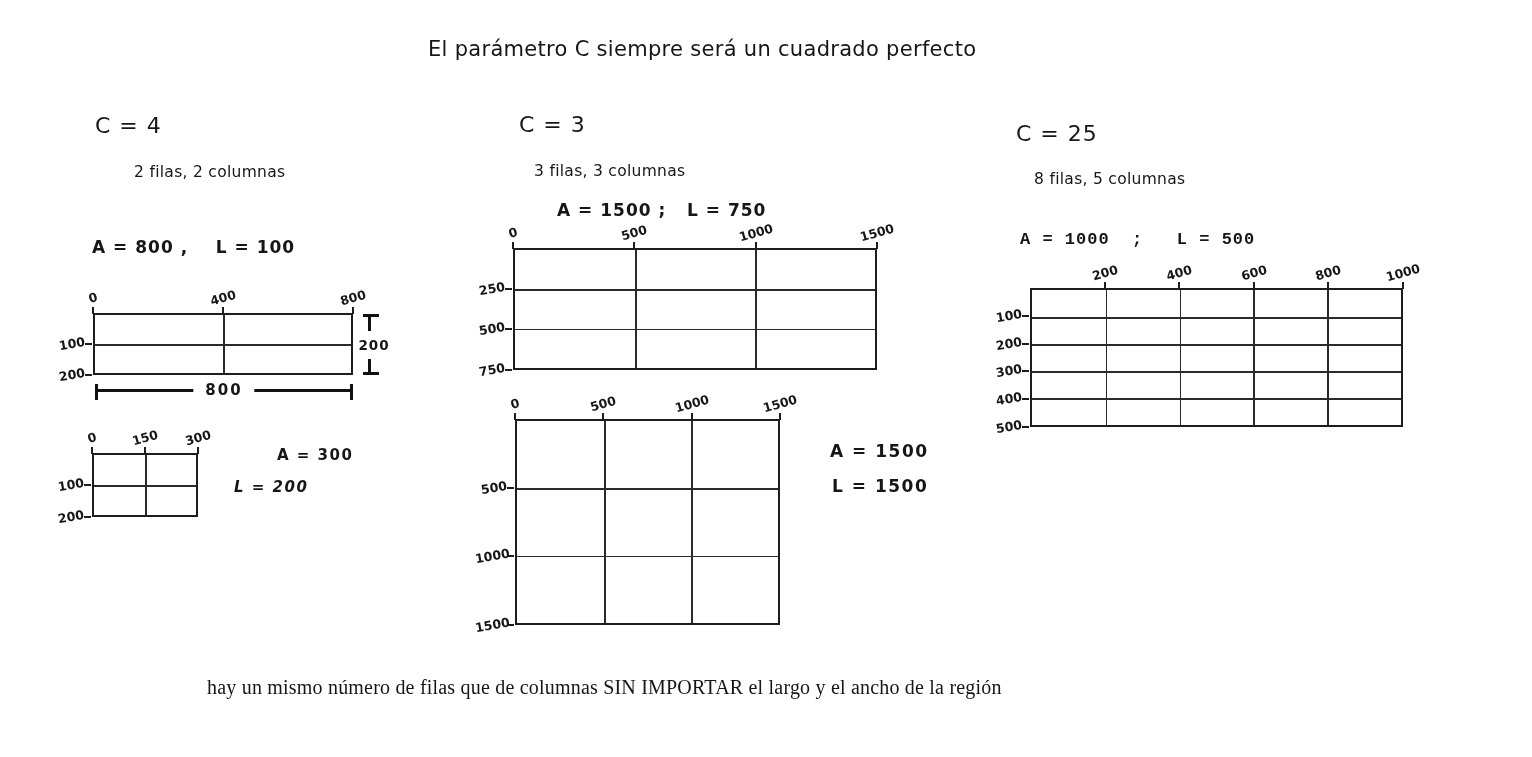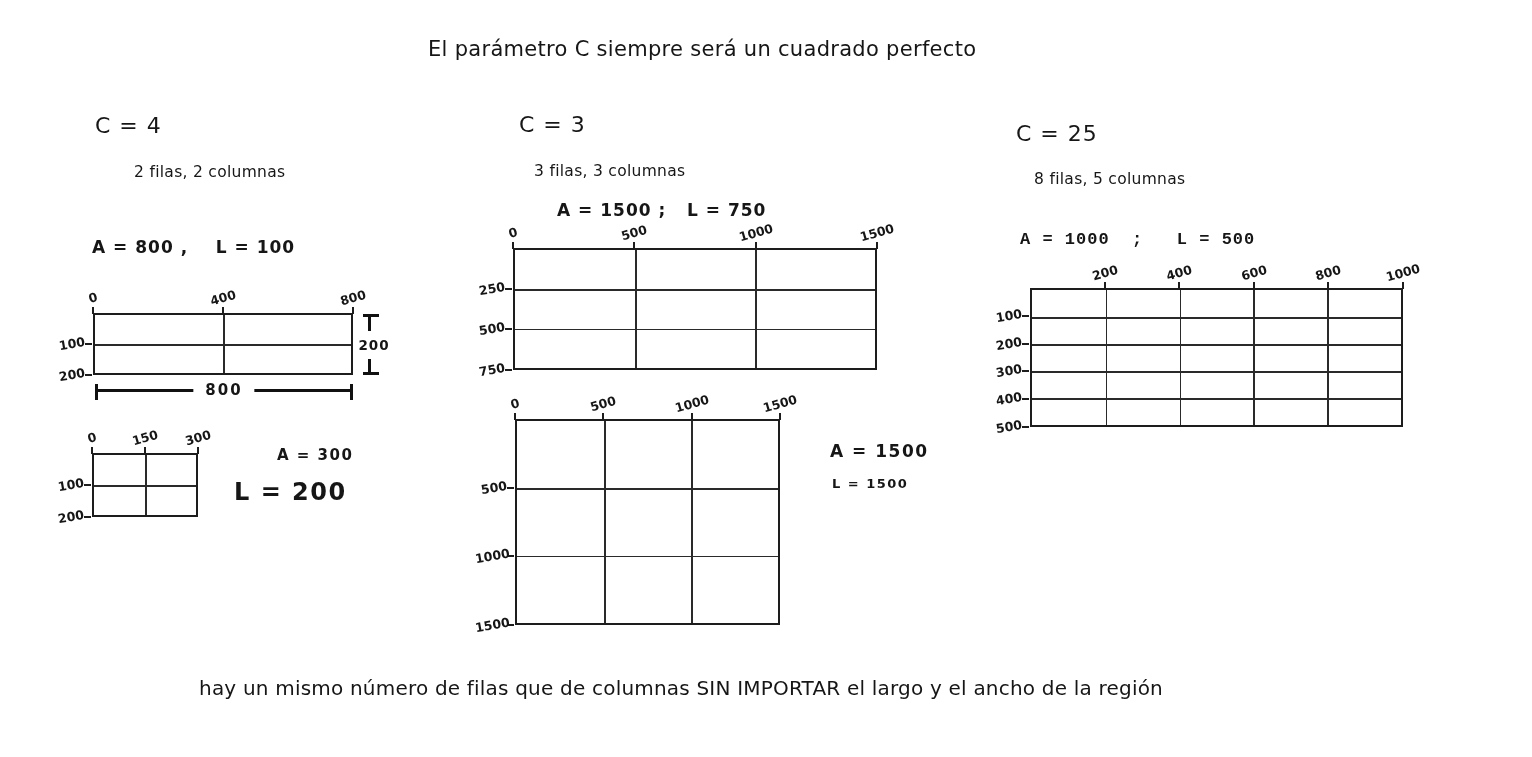--- a/index.html
+++ b/index.html
@@ -100,21 +100,21 @@
       <span class="xtick" style="left: 50%;">150</span>
       <i class="xmark" style="left: 100%;"></i>
       <span class="xtick" style="left: 100%;">300</span>
       <i class="ymark" style="top: 50%;"></i>
       <span class="ytick" style="top: 50%;">100</span>
       <i class="ymark" style="top: 100%;"></i>
       <span class="ytick" style="top: 100%;">200</span>
     </div>
 
   <div class="abs side-label" style="left:232px;top:446px;font-size:15px;margin-left:45px;">A = 300</div>
-  <div class="abs side-label" style="left:234px;top:478px;font-size:24px;">L = 200</div>
+  <div class="abs side-label" style="left:234px;top:478px;font-size:15px;font-style:italic;">L = 200</div>
 
   <div class="abs heading" style="left:519px;top:112px;">C = 3</div>
   <div class="abs subheading" style="left:534px;top:162px;">3 filas, 3 columnas</div>
   <div class="abs al-label" style="left:557px;top:200px;">A = 1500 ;   L = 750</div>
 
   <div class="gridwrap" style="left:513px;top:248px;width:364px;height:122px;">
       <div class="gridbox">
         <div class="vline" style="left: 33.3333%;"></div>
         <div class="vline" style="left: 66.6667%;"></div>
         <div class="hline" style="top: 33.3333%;"></div>
@@ -153,21 +153,21 @@
       <span class="xtick" style="left: 100%;">1500</span>
       <i class="ymark" style="top: 33.3333%;"></i>
       <span class="ytick" style="top: 33.3333%;">500</span>
       <i class="ymark" style="top: 66.6667%;"></i>
       <span class="ytick" style="top: 66.6667%;">1000</span>
       <i class="ymark" style="top: 100%;"></i>
       <span class="ytick" style="top: 100%;">1500</span>
     </div>
 
   <div class="abs side-label" style="left:830px;top:441px;font-size:17px;">A = 1500</div>
-  <div class="abs side-label" style="left:832px;top:476px;font-size:13px;">L = 1500</div>
+  <div class="abs side-label" style="left:832px;top:476px;font-size:17px;">L = 1500</div>
 
   <div class="abs heading" style="left:1016px;top:121px;">C = 25</div>
   <div class="abs subheading" style="left:1034px;top:170px;">8 filas, 5 columnas</div>
   <div class="abs al-label" style="left:1020px;top:230px;font-family:Liberation Mono, monospace;">A = 1000  ;   L = 500</div>
 
   <div class="gridwrap" style="left:1030px;top:288px;width:373px;height:139px;">
       <div class="gridbox">
         <div class="vline" style="left: 20%;"></div>
         <div class="vline" style="left: 40%;"></div>
         <div class="vline" style="left: 60%;"></div>
@@ -192,15 +192,15 @@
       <i class="ymark" style="top: 40%;"></i>
       <span class="ytick" style="top: 40%;">200</span>
       <i class="ymark" style="top: 60%;"></i>
       <span class="ytick" style="top: 60%;">300</span>
       <i class="ymark" style="top: 80%;"></i>
       <span class="ytick" style="top: 80%;">400</span>
       <i class="ymark" style="top: 100%;"></i>
       <span class="ytick" style="top: 100%;">500</span>
     </div>
 
-  <div class="abs footer-line" style="left:199px;top:676px;">hay un mismo número de filas que de columnas SIN IMPORTAR el largo y el ancho de la región</div>
+  <div class="abs footer-line" style="left:207px;top:676px;font-family:Liberation Serif, serif;">hay un mismo número de filas que de columnas SIN IMPORTAR el largo y el ancho de la región</div>
 
 </div>
 
 </body></html>

